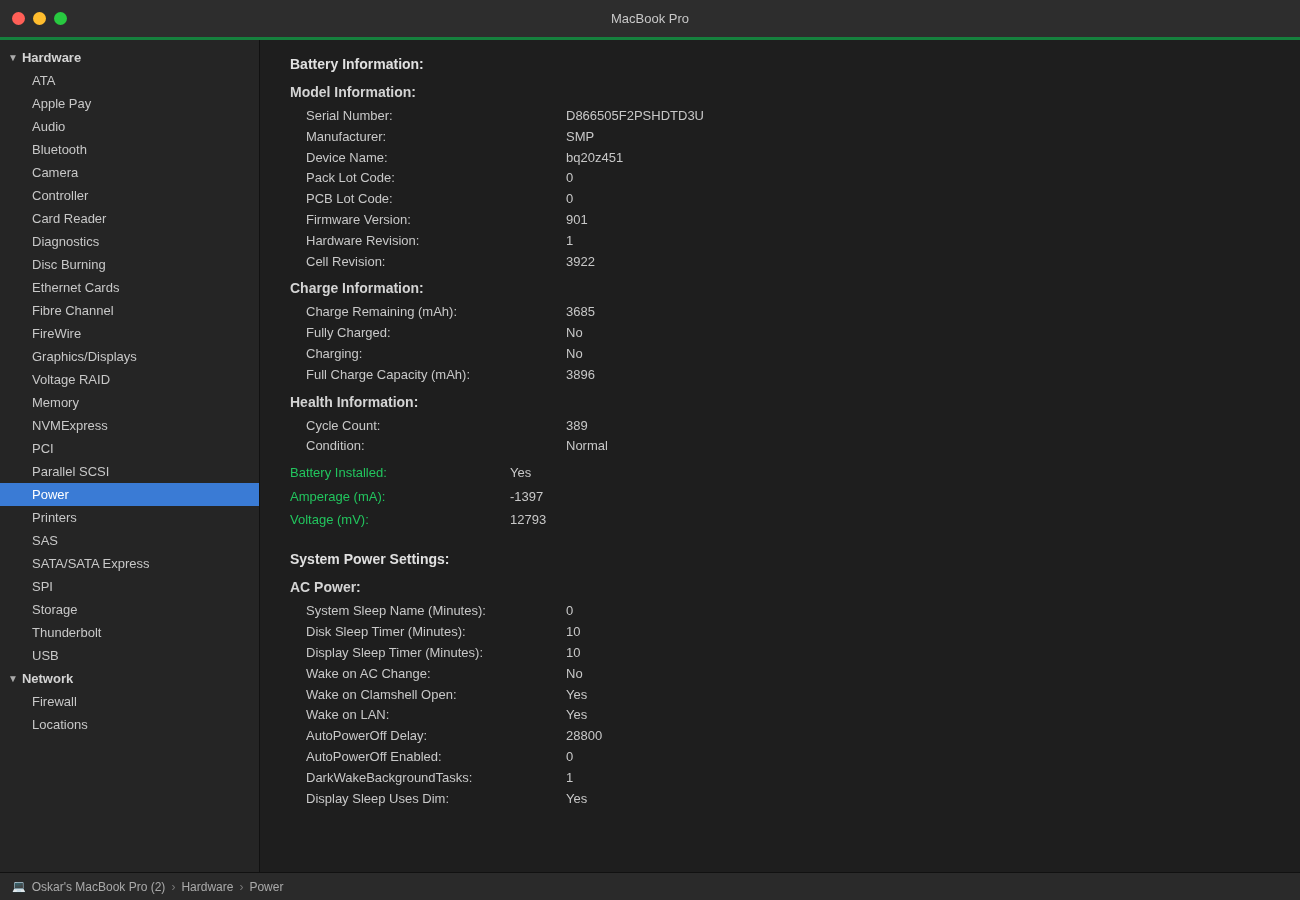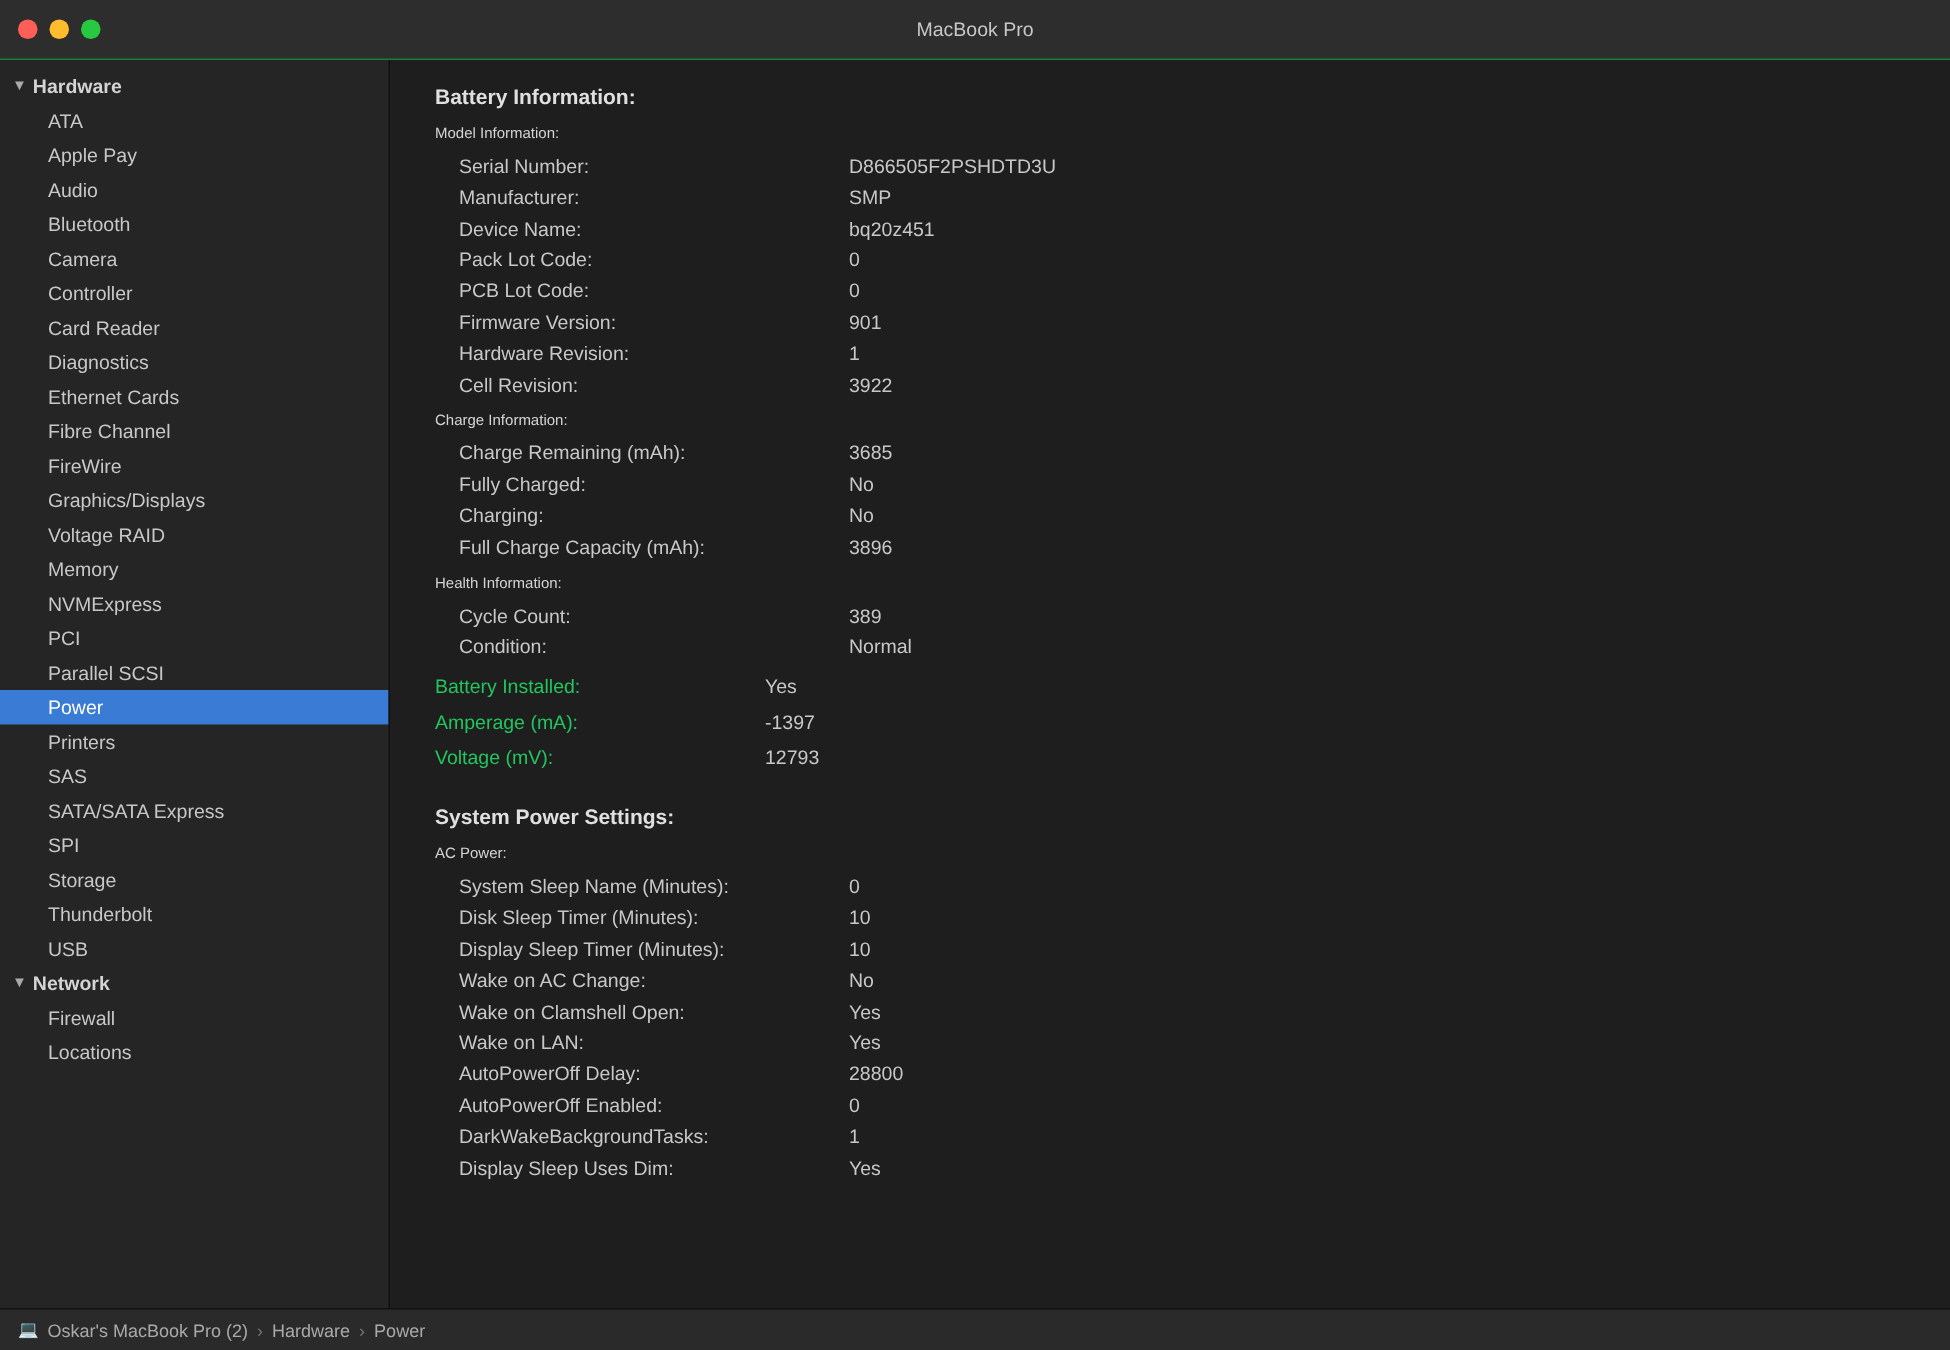--- a/index.html
+++ b/index.html
@@ -15,21 +15,21 @@
     }
 
     
     .titlebar {
       background: #2d2d2d;
       height: 40px;
       display: flex;
       align-items: center;
       justify-content: center;
       position: relative;
-      border-bottom: 1px solid #15803d;
+      border-bottom: 3px solid #15803d;
       flex-shrink: 0;
     }
     .titlebar-title {
       font-size: 13px;
       color: #c8c8c8;
       font-weight: 500;
     }
     .window-controls {
       position: absolute;
       left: 12px;
@@ -112,22 +112,22 @@
     .section-title {
       font-size: 14px;
       font-weight: 700;
       color: #e0e0e0;
       margin-bottom: 12px;
     }
     .section-block {
       margin-bottom: 20px;
     }
     .subsection-title {
-      font-size: 10px;
-      font-weight: 400;
+      font-size: 14px;
+      font-weight: 700;
       color: #d4d4d4;
       margin-bottom: 6px;
       margin-top: 8px;
     }
     .info-row {
       display: flex;
       font-size: 13px;
       line-height: 1.6;
       padding-left: 16px;
     }
@@ -193,20 +193,21 @@
       <span>Hardware</span>
     </div>
     <div class="sidebar-item"><span>ATA</span></div>
     <div class="sidebar-item"><span>Apple Pay</span></div>
     <div class="sidebar-item"><span>Audio</span></div>
     <div class="sidebar-item"><span>Bluetooth</span></div>
     <div class="sidebar-item"><span>Camera</span></div>
     <div class="sidebar-item"><span>Controller</span></div>
     <div class="sidebar-item"><span>Card Reader</span></div>
     <div class="sidebar-item"><span>Diagnostics</span></div>
+    <div class="sidebar-item"><span>Disc Burning</span></div>
     <div class="sidebar-item"><span>Ethernet Cards</span></div>
     <div class="sidebar-item"><span>Fibre Channel</span></div>
     <div class="sidebar-item"><span>FireWire</span></div>
     <div class="sidebar-item"><span>Graphics/Displays</span></div>
     <div class="sidebar-item"><span>Voltage RAID</span></div>
     <div class="sidebar-item"><span>Memory</span></div>
     <div class="sidebar-item"><span>NVMExpress</span></div>
     <div class="sidebar-item"><span>PCI</span></div>
     <div class="sidebar-item"><span>Parallel SCSI</span></div>
     <div class="sidebar-item active"><span>Power</span></div>

